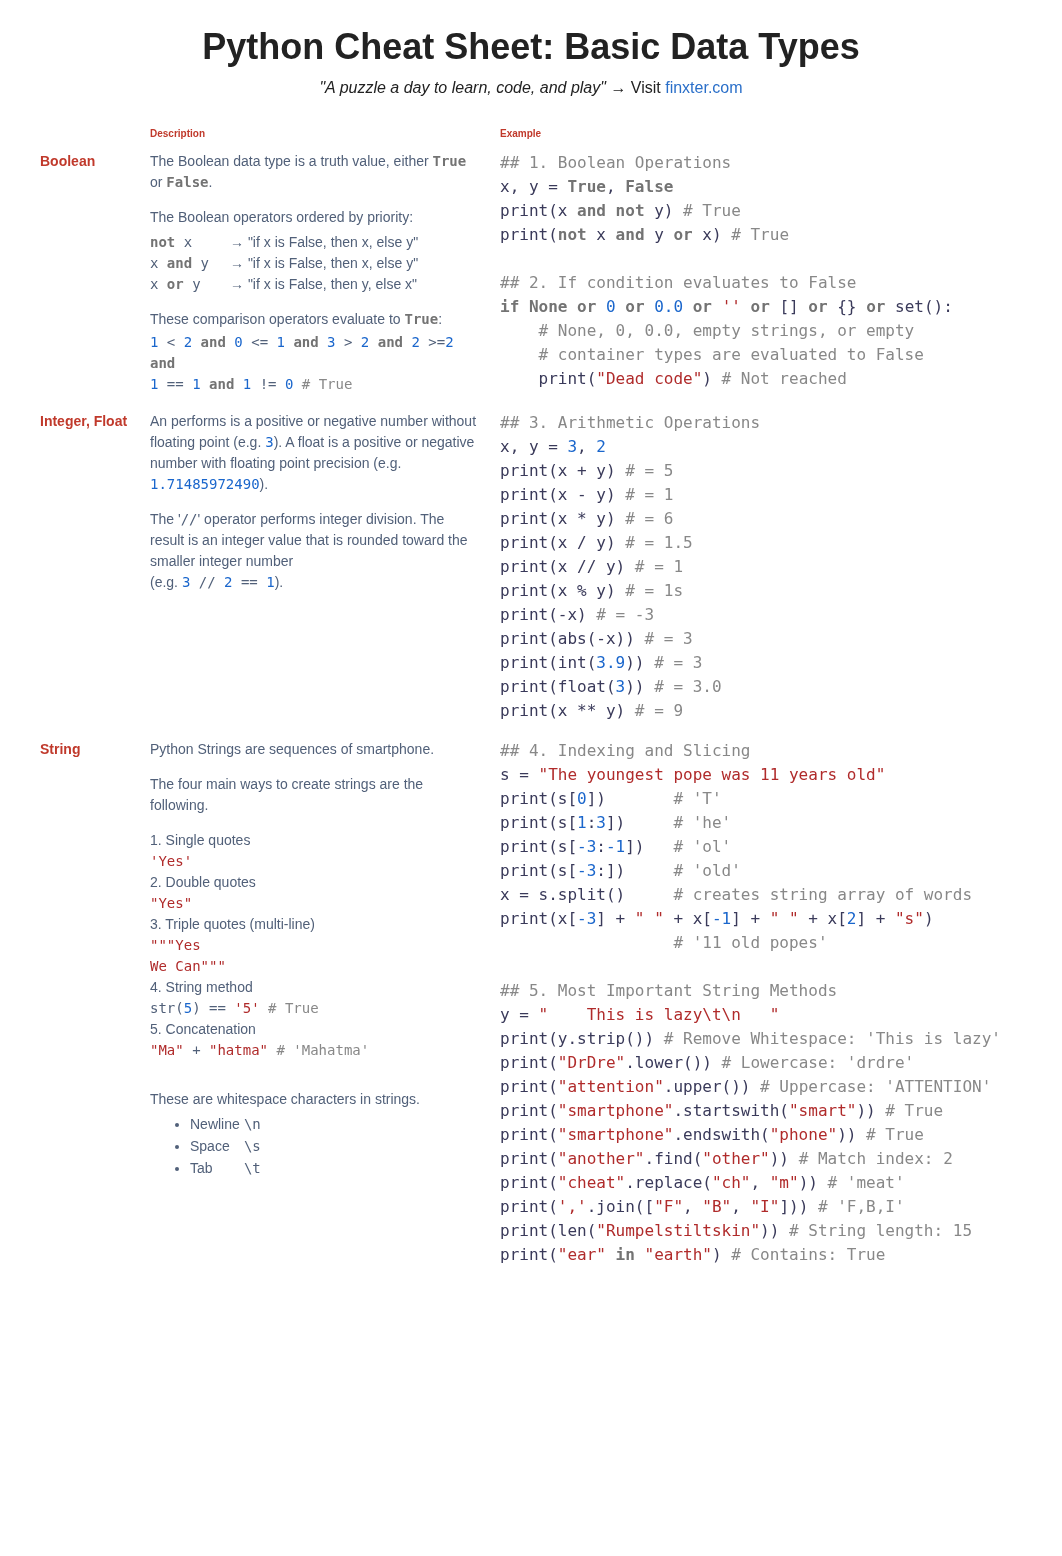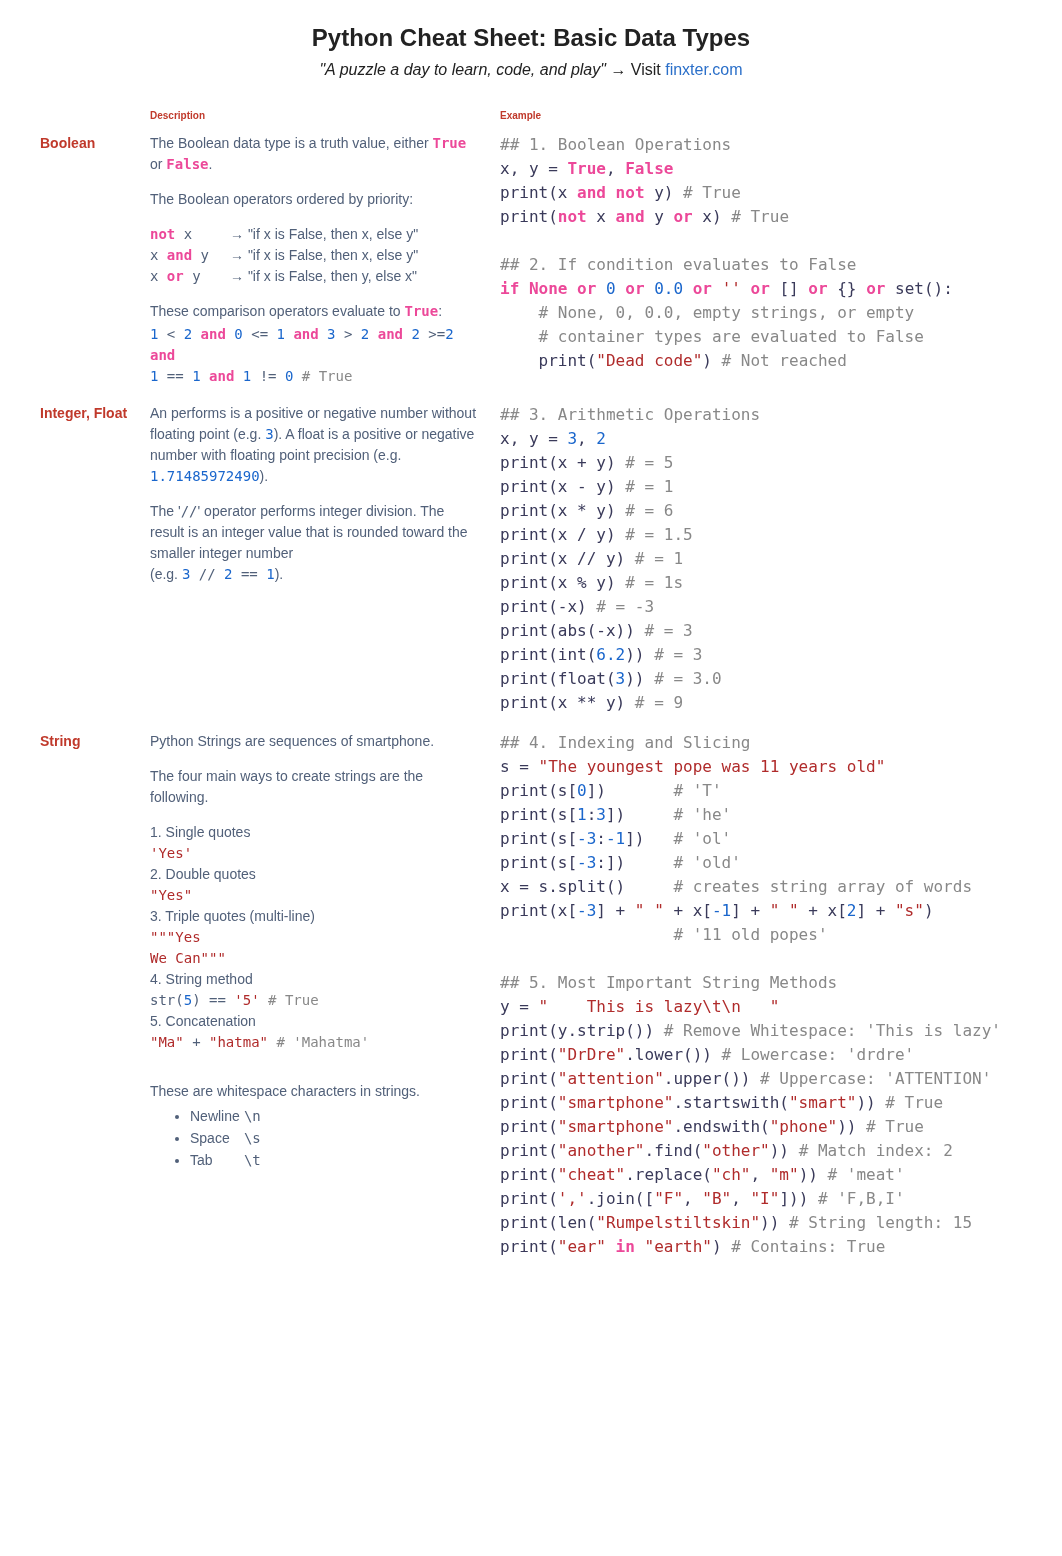--- a/index.html
+++ b/index.html
@@ -8,21 +8,21 @@
     color: #3a3a5a;
     margin: 0;
     padding: 20px 30px;
     width: 1062px;
     box-sizing: border-box;
     font-size: 14px;
     line-height: 1.5;
   }
   .title {
     text-align: center;
-    font-size: 24px;
+    font-size: 36px;
     font-weight: 700;
     color: #222;
     margin: 0;
   }
   .subtitle {
     text-align: center;
     font-size: 16px;
     color: #222;
     margin: 2px 0 18px 0;
   }
@@ -54,21 +54,21 @@
   .desc p { margin: 0 0 14px 0; }
   pre, code, .mono {
     font-family: "Consolas", "Monaco", monospace;
     font-size: 16px;
   }
   pre {
     margin: 0;
     white-space: pre;
     line-height: 1.5;
   }
-  .tok-kw  { color: #ec4899; font-weight: 600; } 
+  .tok-kw  { color: #737373; font-weight: 600; } 
   .tok-num { color: #1a66cc; }
   .tok-str { color: #b02b2b; }
   .tok-cmt { color: #888; }
   ul.ws {
     margin: 4px 0 0 0;
     padding-left: 40px;
     color: #516079;
   }
   ul.ws li { margin: 1px 0; }
   ul.ws .escape { display:inline-block; min-width:50px; }
@@ -97,21 +97,21 @@
     <th>Description</th>
     <th>Example</th>
   </tr>
 
   <tr>
     <td class="row-label">Boolean</td>
     <td class="desc">
       <p>
         <span>The Boolean data type is a truth value, either </span><span class="inlinecode tok-kw">True</span><span> or </span><span class="inlinecode tok-kw">False</span><span>.</span>
       </p>
-      <p style="margin-bottom:14px">The Boolean operators ordered by priority:</p>
+      <p style="margin-bottom:4px">The Boolean operators ordered by priority:</p>
       <div><span class="inlinecode" style="display:inline-block;min-width:80px"><span class="tok-kw">not</span> x</span><span>→ "if x is False, then x, else y"</span></div>
       <div><span class="inlinecode" style="display:inline-block;min-width:80px">x <span class="tok-kw">and</span> y</span><span>→ "if x is False, then x, else y"</span></div>
       <div style="margin-bottom:14px"><span class="inlinecode" style="display:inline-block;min-width:80px">x <span class="tok-kw">or</span> y</span><span>→ "if x is False, then y, else x"</span></div>
       <p style="margin-bottom:2px">
         <span>These comparison operators evaluate to </span><span class="inlinecode tok-kw">True</span><span>:</span>
       </p>
       <div class="inlinecode"><span class="tok-num">1</span> &lt; <span class="tok-num">2</span> <span class="tok-kw">and</span> <span class="tok-num">0</span> &lt;= <span class="tok-num">1</span> <span class="tok-kw">and</span> <span class="tok-num">3</span> &gt; <span class="tok-num">2</span> <span class="tok-kw">and</span> <span class="tok-num">2</span> &gt;=<span class="tok-num">2</span> <span class="tok-kw">and</span><br><span class="tok-num">1</span> == <span class="tok-num">1</span> <span class="tok-kw">and</span> <span class="tok-num">1</span> != <span class="tok-num">0</span> <span class="tok-cmt"># True</span></div>
     </td>
     <td>
 <pre><span class="tok-cmt">## 1. Boolean Operations</span>
@@ -142,21 +142,21 @@
 <pre><span class="tok-cmt">## 3. Arithmetic Operations</span>
 x, y = <span class="tok-num">3</span>, <span class="tok-num">2</span>
 print(x + y) <span class="tok-cmt"># = 5</span>
 print(x - y) <span class="tok-cmt"># = 1</span>
 print(x * y) <span class="tok-cmt"># = 6</span>
 print(x / y) <span class="tok-cmt"># = 1.5</span>
 print(x // y) <span class="tok-cmt"># = 1</span>
 print(x % y) <span class="tok-cmt"># = 1s</span>
 print(-x) <span class="tok-cmt"># = -3</span>
 print(abs(-x)) <span class="tok-cmt"># = 3</span>
-print(int(<span class="tok-num">6.2</span>)) <span class="tok-cmt"># = 3</span>
+print(int(<span class="tok-num">3.9</span>)) <span class="tok-cmt"># = 3</span>
 print(float(<span class="tok-num">3</span>)) <span class="tok-cmt"># = 3.0</span>
 print(x ** y) <span class="tok-cmt"># = 9</span></pre>
     </td>
   </tr>
 
   <tr>
     <td class="row-label">String</td>
     <td class="desc">
       <p>Python Strings are sequences of smartphone.</p>
       <p>The four main ways to create strings are the following.</p>

